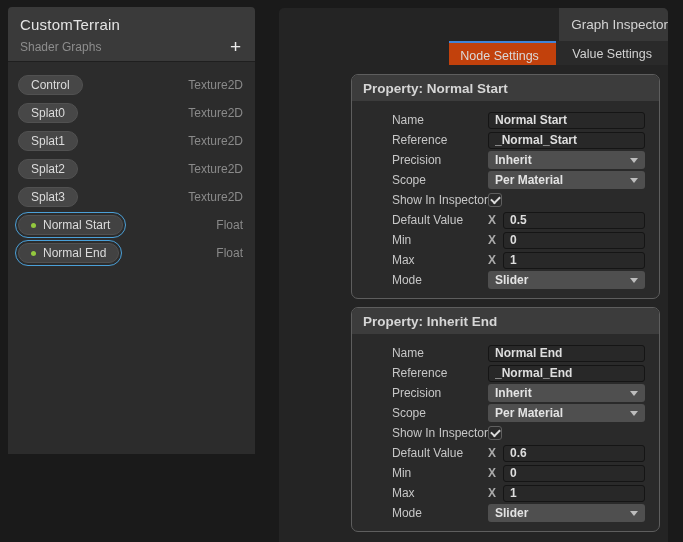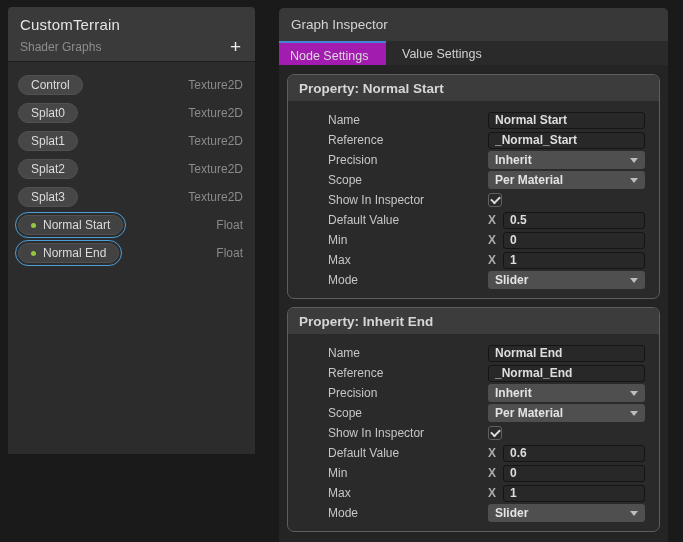--- a/index.html
+++ b/index.html
@@ -41,32 +41,33 @@
     background:#424242;
     outline:1.5px solid #4ba0d8;outline-offset:2px;
   }
   .dot{width:5px;height:5px;border-radius:50%;background:#93c83e;margin-right:7px;flex:0 0 auto;}
   .bb-type{font-size:12px;color:#8a8a8a;}
   
   .inspector{
     position:absolute;left:279px;top:8px;width:389px;height:534px;
     display:flex;flex-direction:column;border-radius:5px 5px 0 0;overflow:hidden;
     background:#242424;
+    align-items:flex-end;
   }
   .gi-title{
     flex:0 0 auto;background:#383838;height:33px;display:flex;align-items:center;
     padding-left:12px;font-size:13.5px;color:#d4d4d4;
   }
   .gi-tabs{flex:0 0 auto;height:24px;background:#2a2a2a;display:flex;}
   .gi-tab{
     display:flex;align-items:center;font-size:12.5px;color:#d2d2d2;
     padding:0 16px;cursor:pointer;box-sizing:border-box;border-top:2px solid transparent;
   }
   .gi-tab.active{
-    background:#a21caf;border-top:2px solid #4284d8;color:#dadada;
+    background:#c2410c;border-top:2px solid #4284d8;color:#dadada;
     width:107px;padding:4px 0 0 11px;
   }
   .gi-content{flex:1;padding:9px 8px 0 8px;overflow:hidden;}
   .prop-box{
     border:1px solid #5e5e5e;border-radius:7px;background:#2a2a2a;
     margin-bottom:8px;overflow:hidden;
   }
   .prop-header{
     background:#3c3c3c;height:26px;display:flex;align-items:center;
     padding-left:11px;font-size:13.5px;font-weight:bold;color:#d6d6d6;

